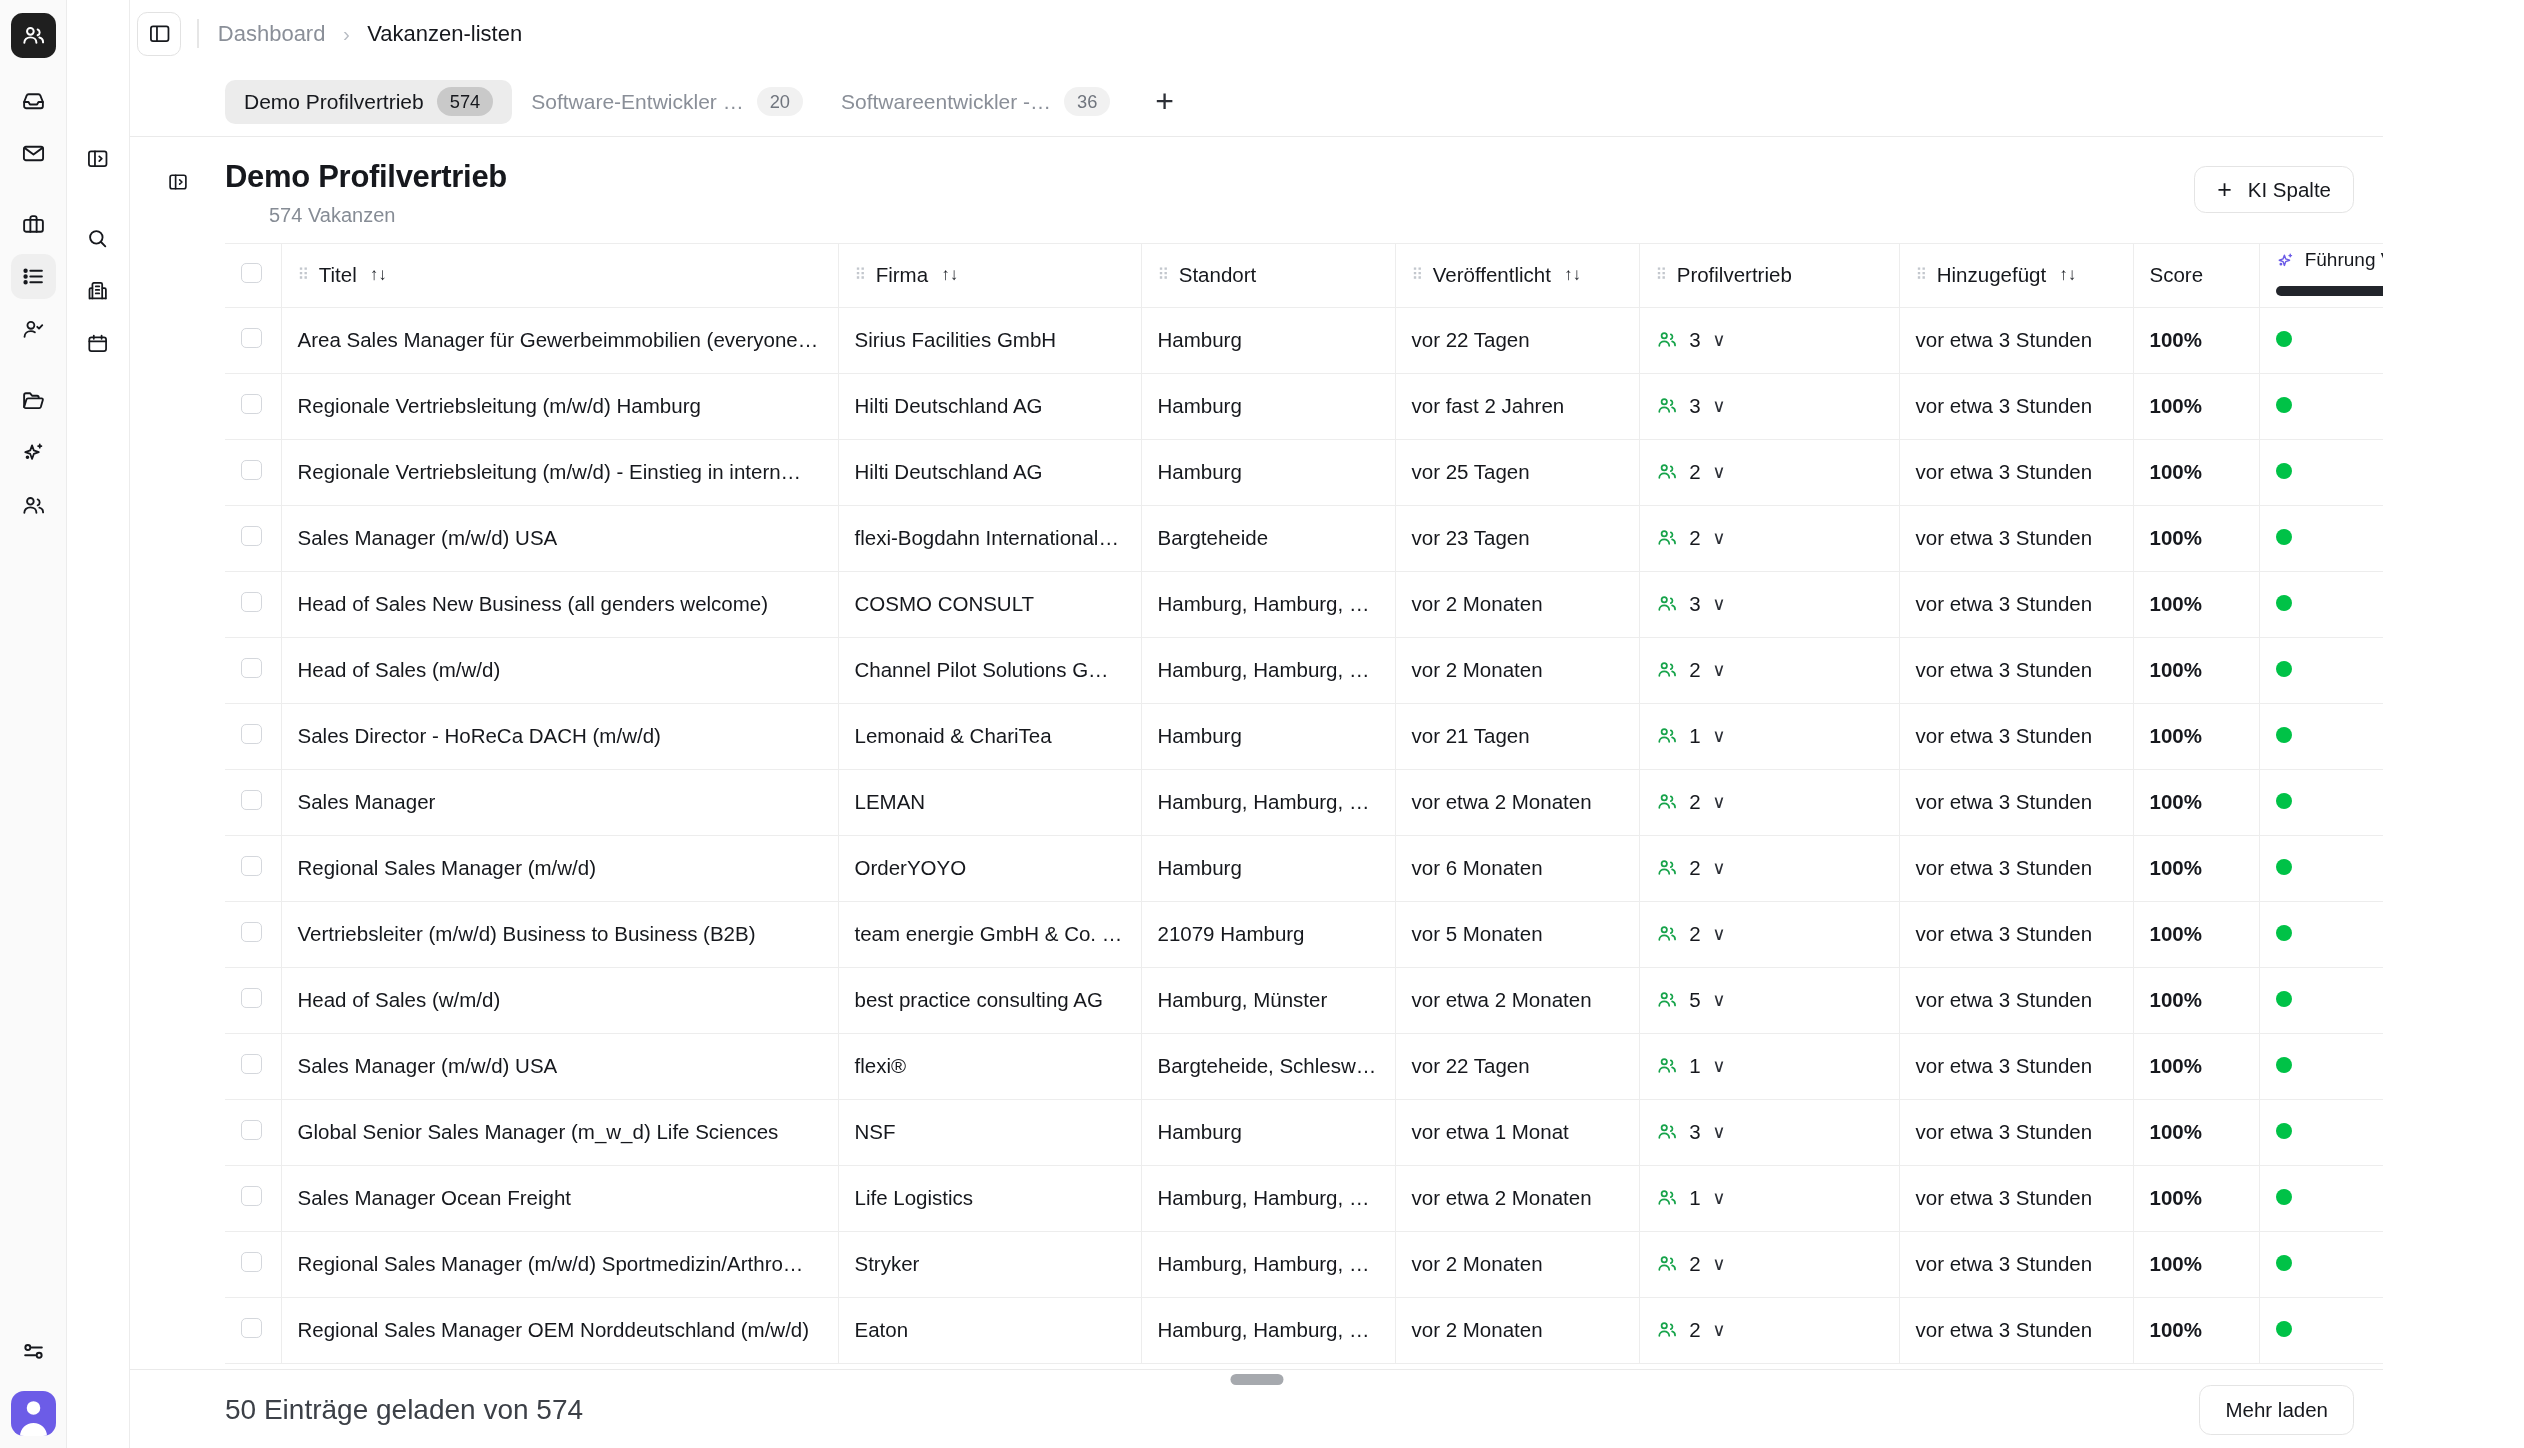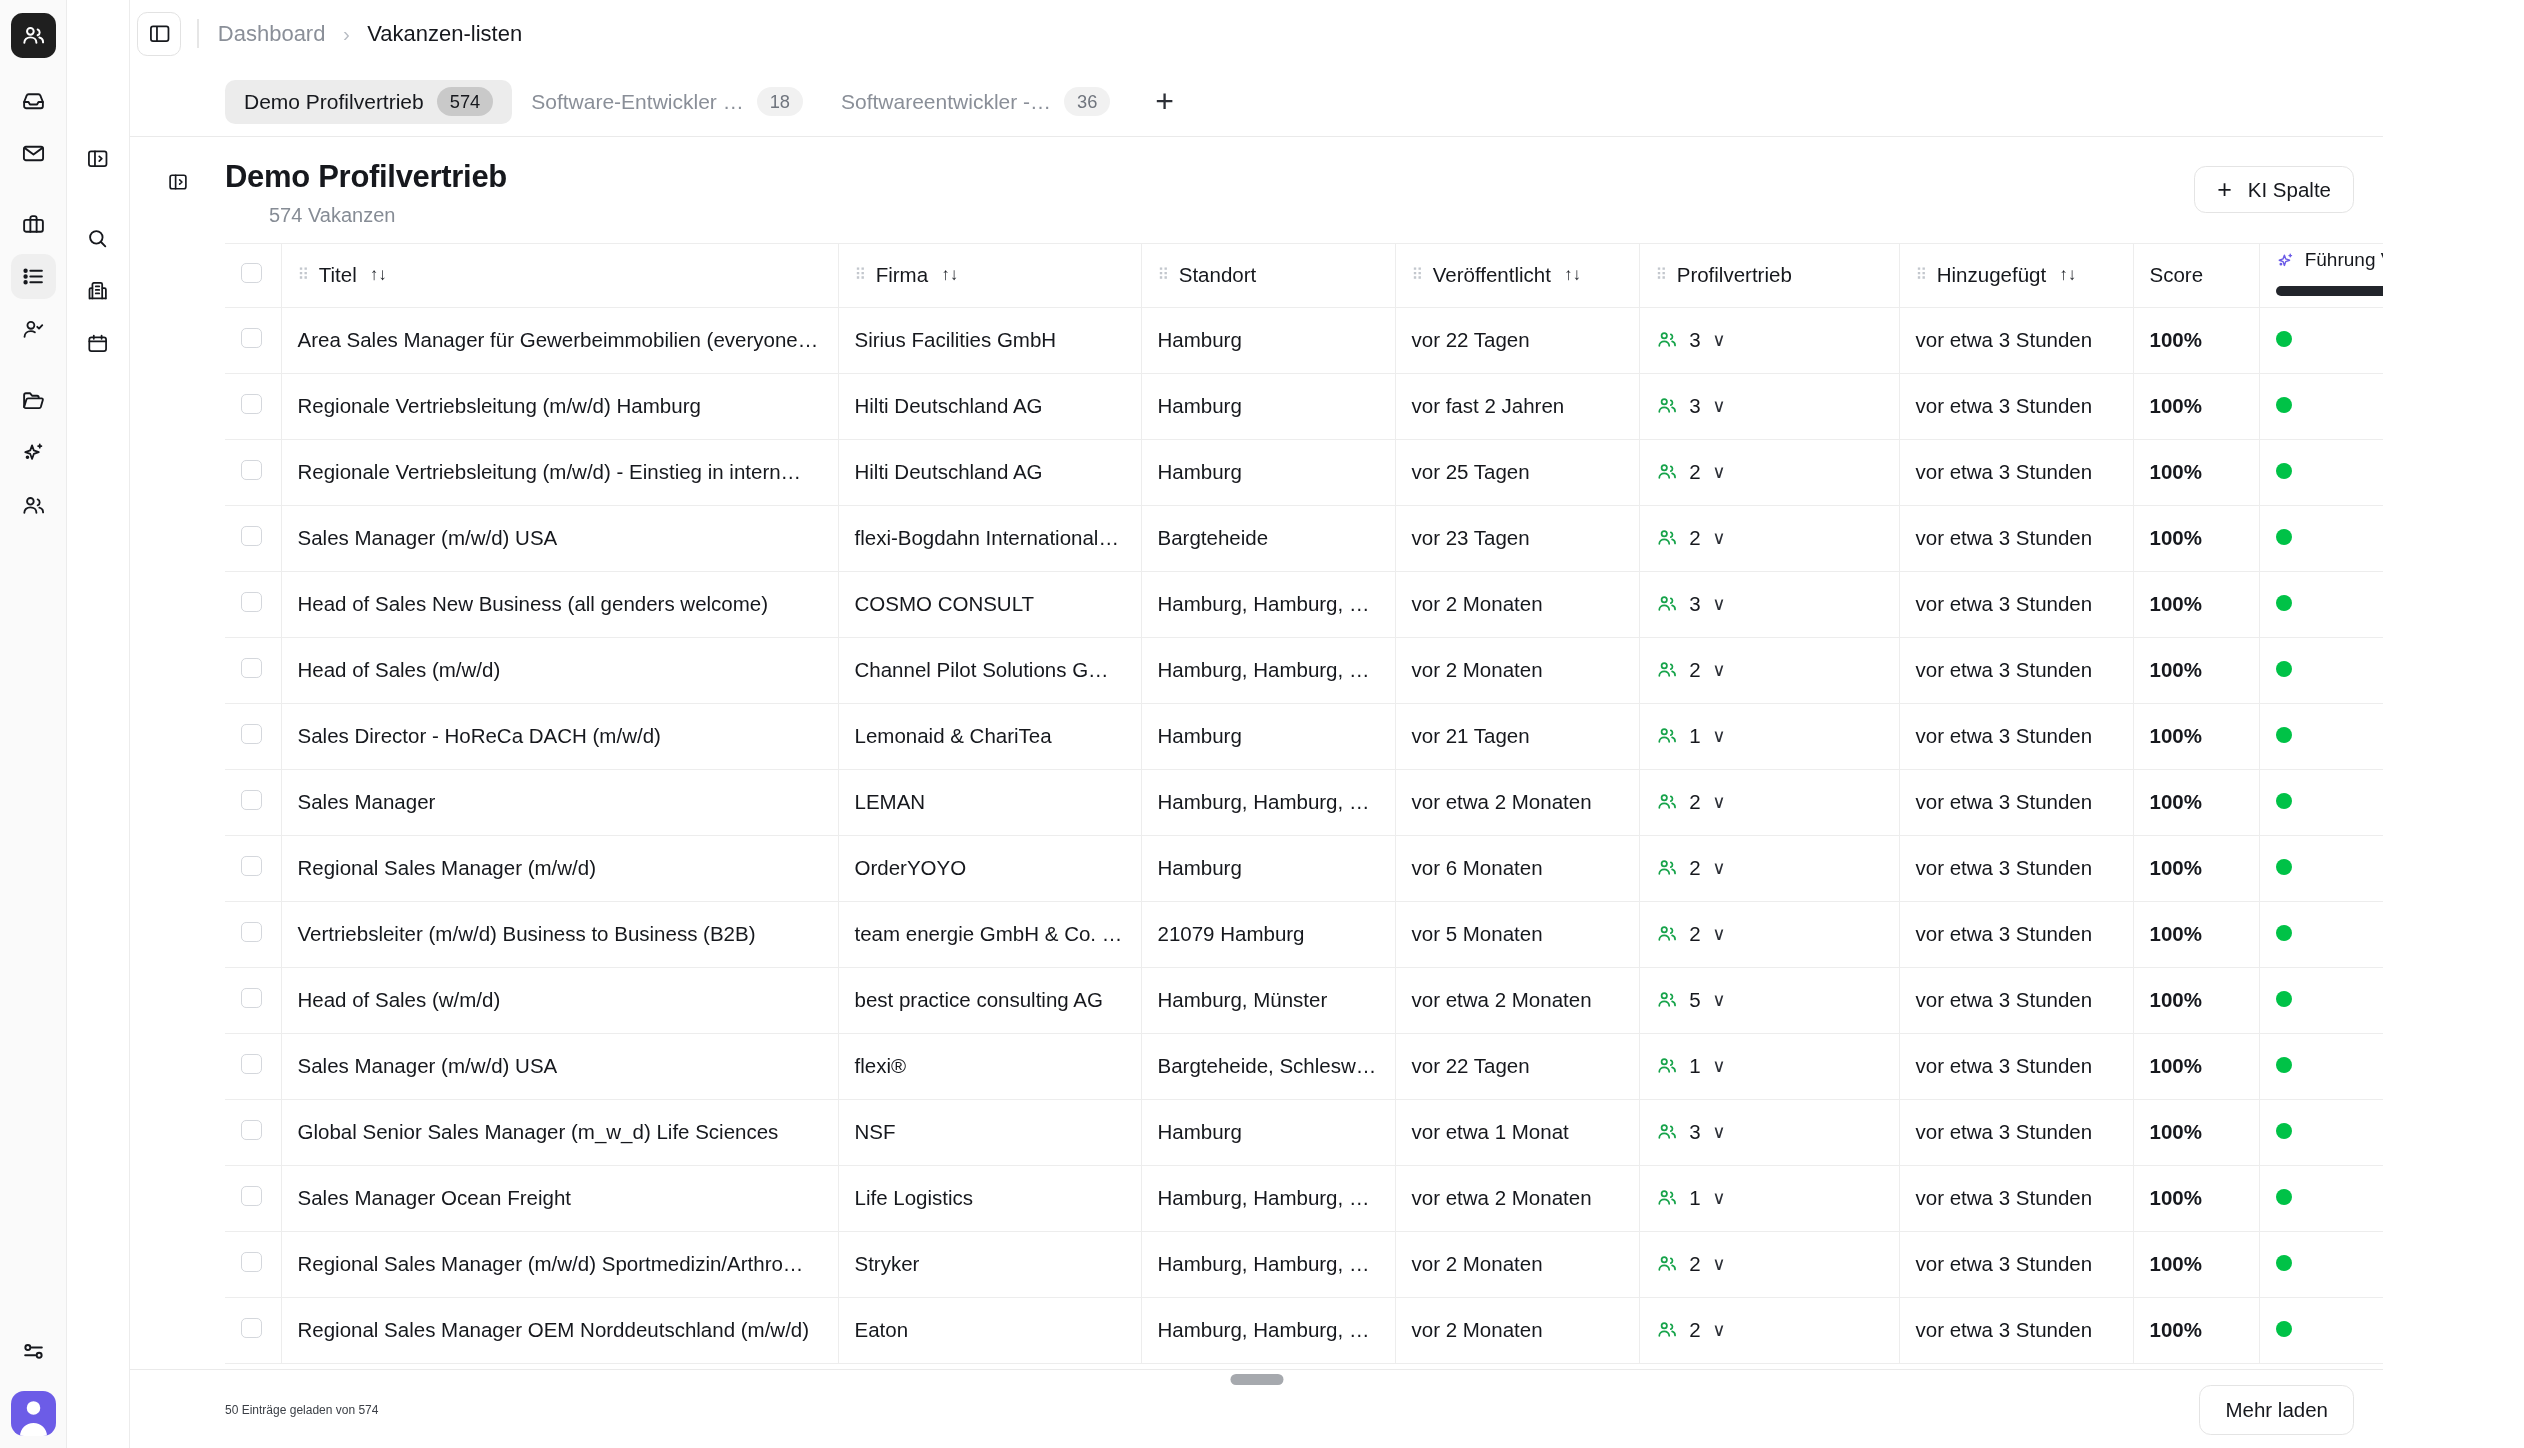--- a/index.html
+++ b/index.html
@@ -165,21 +165,21 @@
   .w-ai { width: 235px; }
   .w-ext { width: 161px; }
 
   
   .footer {
     height: 80px; flex: 0 0 80px;
     border-top: 1.5px solid #eaeaea; background: #fff;
     display: flex; align-items: center; padding: 0 29px 0 95px;
     position: relative;
   }
-  .footer-text { font-size: 12px; color: #3c4047; }
+  .footer-text { font-size: 28px; color: #3c4047; }
   .hscroll {
     position: absolute; left: 50%; transform: translateX(-50%); top: 4.4px;
     width: 53px; height: 10.2px; border-radius: 5.8px; background: #a6a9ae; cursor: pointer;
   }
   .more-btn {
     margin-left: auto;
     height: 50px; padding: 0 25px;
     border: 1.5px solid #e4e4e4; border-radius: 11.7px; background: #fff;
     font-size: 20.5px; color: #16181d; cursor: pointer;
     display: flex; align-items: center;
@@ -364,21 +364,21 @@
       <div class="crumb-cur">Vakanzen-listen</div>
     </div>
 
     <div class="tabbar">
       <div class="tab active">
         <span>Demo Profilvertrieb</span>
         <span class="tab-count">574</span>
       </div>
       <div class="tab">
         <span>Software-Entwickler …</span>
-        <span class="tab-count">18</span>
+        <span class="tab-count">20</span>
       </div>
       <div class="tab">
         <span>Softwareentwickler -…</span>
         <span class="tab-count">36</span>
       </div>
       <div class="tab-add">+</div>
     </div>
 
     <div class="page-head">
       <div class="head-icon-col">

